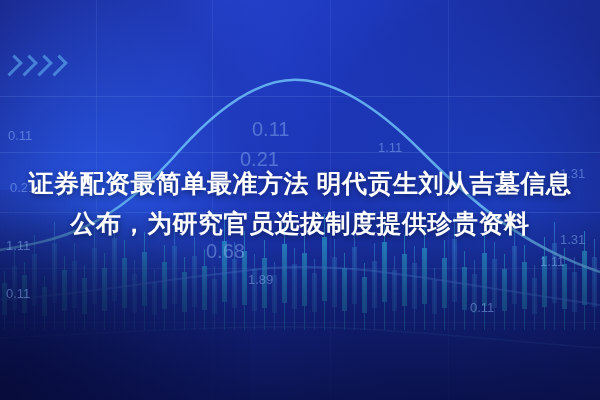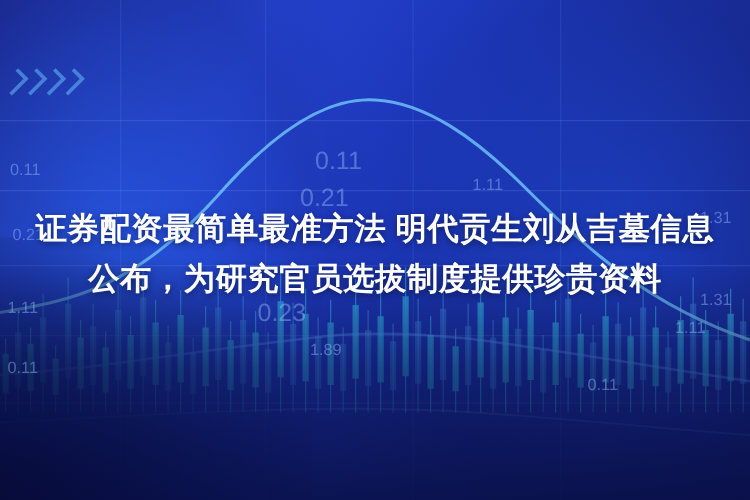--- a/index.html
+++ b/index.html
@@ -422,21 +422,21 @@
       <div class="tick" style="left: 8px; top: 128px;">0.11</div>
       <div class="tick" style="left: 10px; top: 180px;">0.21</div>
       <div class="tick" style="left: 6px; top: 238px;">1.11</div>
       <div class="tick" style="left: 6px; top: 286px;">0.11</div>
       <div class="tick big" style="left: 252px; top: 118px;">0.11</div>
       <div class="tick big" style="left: 240px; top: 148px;">0.21</div>
       <div class="tick" style="left: 378px; top: 140px;">1.11</div>
       <div class="tick" style="left: 560px; top: 166px;">1.31</div>
       <div class="tick" style="left: 560px; top: 232px;">1.31</div>
       <div class="tick" style="left: 540px; top: 254px;">1.11</div>
-      <div class="tick big" style="left: 206px; top: 240px;">0.23</div>
+      <div class="tick big" style="left: 206px; top: 240px;">0.68</div>
       <div class="tick" style="left: 248px; top: 272px;">1.89</div>
       <div class="tick" style="left: 470px; top: 300px;">0.11</div>
     </div>
 
   <div class="chevrons" style="left:6px; top:56px;">
     <div class="chev"></div>
     <div class="chev"></div>
     <div class="chev"></div>
     <div class="chev"></div>
   </div>

